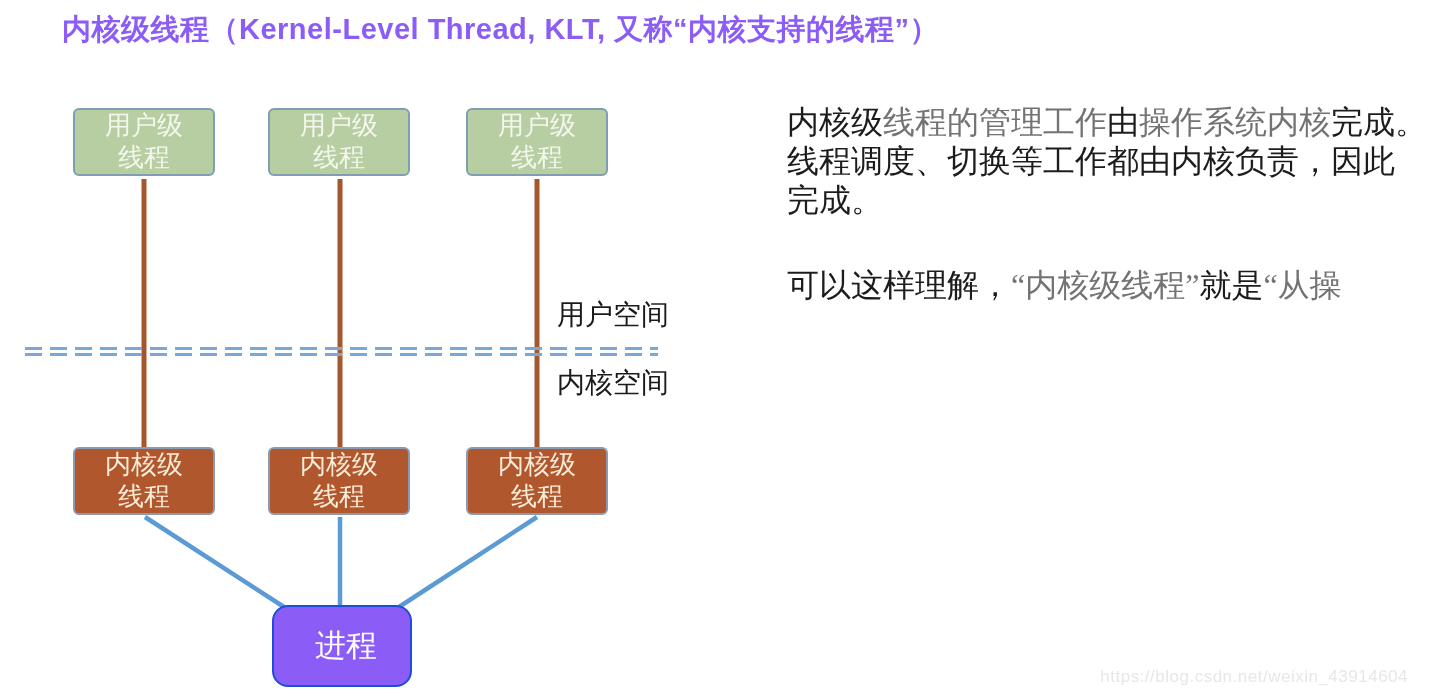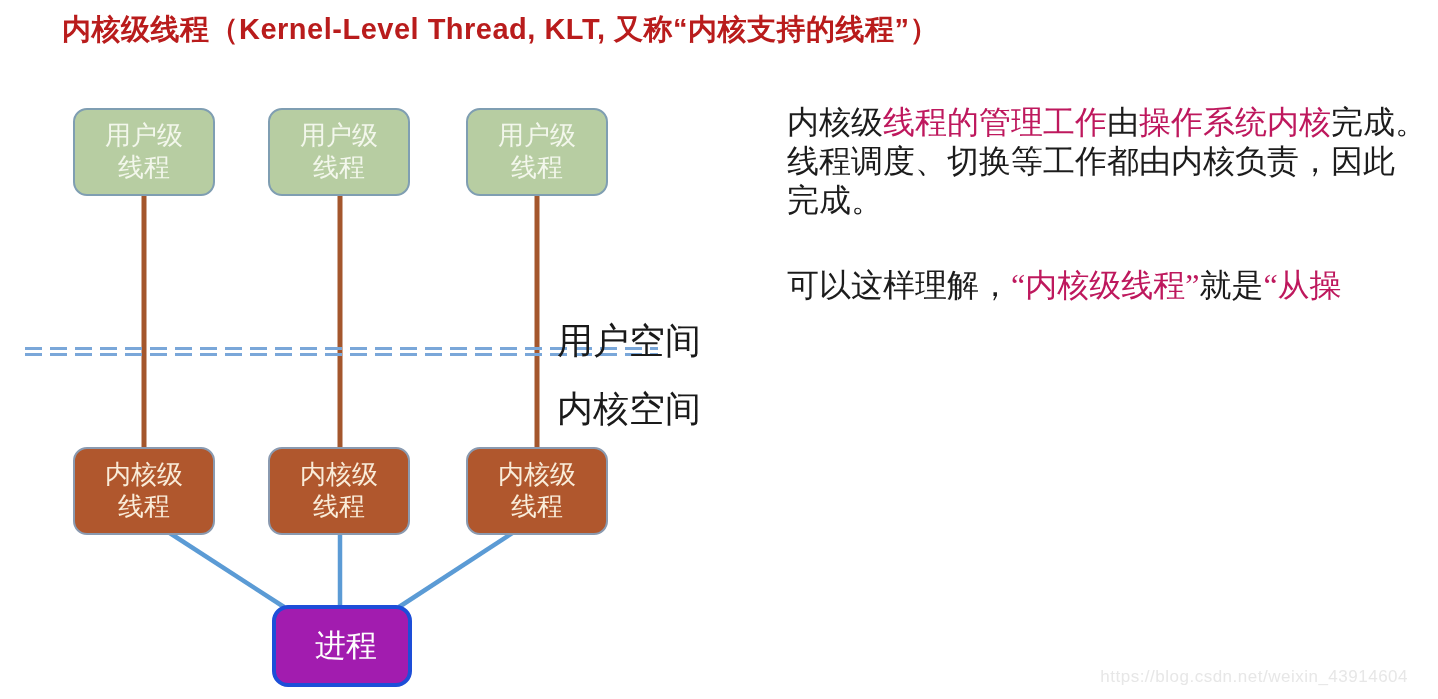--- a/index.html
+++ b/index.html
@@ -8,45 +8,45 @@
     background: #ffffff;
     font-family: "Liberation Sans", sans-serif;
     position: relative;
     overflow: hidden;
   }
   .stage { position: absolute; inset: 0; }
 
   
   .title {
     position: absolute; left: 62px; top: 10px;
-    font-size: 29px; font-weight: 600; color: #b91c1c;
+    font-size: 29px; font-weight: 600; color: #8b5cf6;
     letter-spacing: 0.5px; white-space: nowrap;
   }
 
   
   .box {
     position: absolute;
-    width: 142px; height: 88px;
-    border-radius: 14px;
+    width: 142px; height: 68px;
+    border-radius: 6px;
     display: flex; align-items: center; justify-content: center;
     text-align: center;
     white-space: pre-line;
     box-sizing: border-box;
     font-family: "Liberation Serif", serif;
   }
   .green-box {
     background: #b7cda2; border: 2px solid #7f9eb2;
     color: #f3f7ec; font-size: 26px; line-height: 1.25;
   }
   .brown-box {
     background: #b0572d; border: 2px solid #8a9ab0;
     color: #f9ecd9; font-size: 26px; line-height: 1.25;
   }
   .process-box {
-    background: #a21caf; border: 4px solid #1d4ed8;
+    background: #8b5cf6; border: 2px solid #1d4ed8;
     color: #fdfdfd; font-size: 31px;
     width: 140px; height: 82px; border-radius: 16px; padding-left: 8px;
   }
   #g1 { left: 73px;  top: 108px; }
   #g2 { left: 268px; top: 108px; }
   #g3 { left: 466px; top: 108px; }
   #k1 { left: 73px;  top: 447px; }
   #k2 { left: 268px; top: 447px; }
   #k3 { left: 466px; top: 447px; }
   #proc { left: 272px; top: 605px; }
@@ -65,37 +65,36 @@
     background-image:
       repeating-linear-gradient(90deg, #7aa7d9 0 17px, rgba(0,0,0,0) 17px 25px),
       repeating-linear-gradient(90deg, #7aa7d9 0 17px, rgba(0,0,0,0) 17px 25px);
     background-size: 100% 3px, 100% 3px;
     background-position: 0 0, 0 6px;
     background-repeat: no-repeat;
   }
 
   .space-label {
     position: absolute;
-    font-size: 36px; color: #1a1a1a;
+    font-size: 28px; color: #1a1a1a;
     font-family: "Liberation Serif", serif;
     white-space: nowrap;
-    margin-top: 21px;
   }
   #user-space-label  { left: 557px; top: 296px; }
   #kernel-space-label{ left: 557px; top: 364px; }
 
   
   .explain {
     position: absolute; left: 787px; top: 103px;
     font-size: 32px; line-height: 39px;
     color: #1c1c1c;
     font-family: "Liberation Serif", serif;
   }
   .tline { white-space: nowrap; }
-  .r { color: #be185d; }
+  .r { color: #737373; }
   .p2 { margin-top: 46px; }
 
   .watermark {
     position: absolute; right: 30px; bottom: 12px;
     font-size: 17px; color: #e7e7e7;
     letter-spacing: 0.5px;
     font-family: Liberation Sans, sans-serif;
   }
 </style>
 </head>

